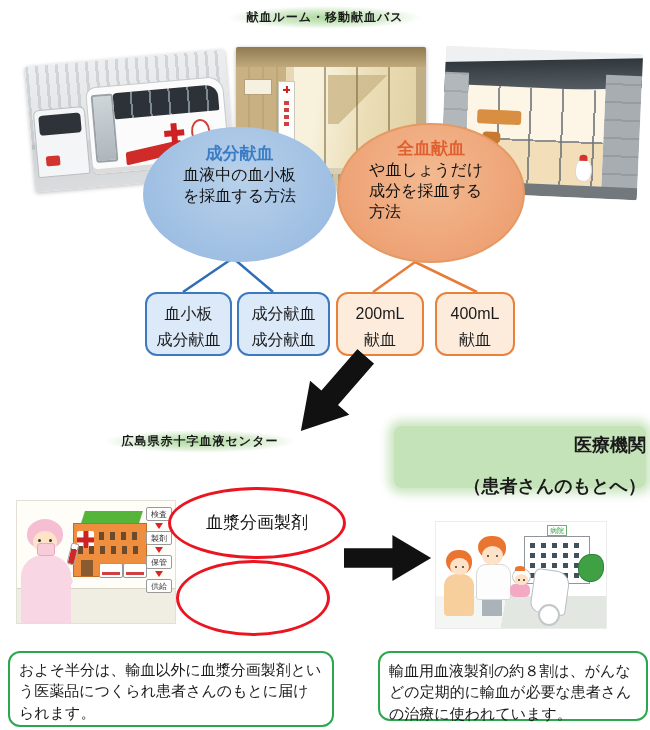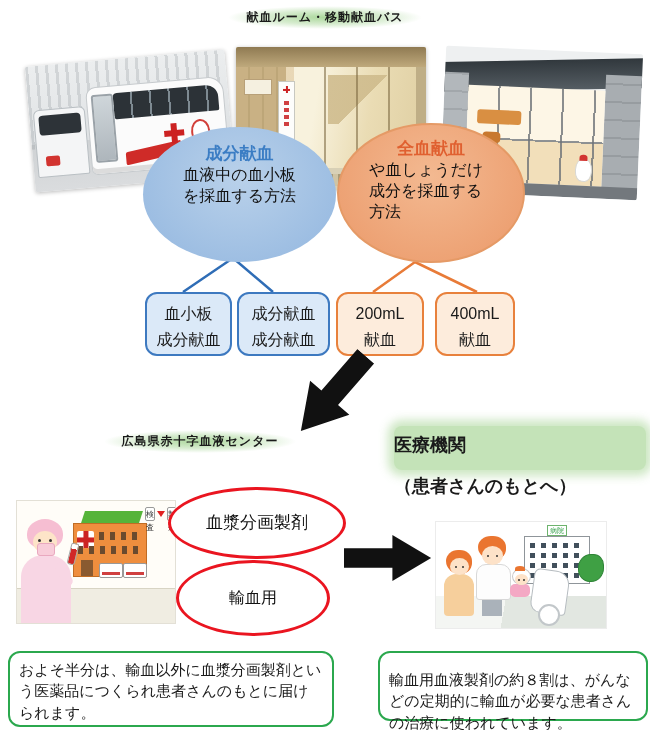--- a/index.html
+++ b/index.html
@@ -81,21 +81,21 @@
   .nline{font-size:16px;line-height:1;margin-top:10px;}
   .nline:first-child{margin-top:12px;}
 
   
   .arrow-dl{position:absolute;left:278px;top:353px;width:110px;height:82px;display:flex;align-items:center;justify-content:center;}
   .arrow-dl svg{transform:rotate(131deg);}
   .arrow-r{position:absolute;left:344px;top:530px;width:90px;height:58px;}
 
   
   .label-left{position:absolute;left:40px;top:430px;width:320px;text-align:center;}
-  .label-right{position:absolute;left:394px;top:426px;width:252px;height:44px;border-radius:8px;text-align:left;
+  .label-right{position:absolute;left:394px;top:426px;width:252px;height:62px;border-radius:8px;text-align:right;
                background:#c4e3b8;box-shadow:0 0 10px 6px rgba(196,227,184,.85);}
   .label-right .lr1{font-size:18px;font-weight:bold;margin-top:7px;}
   .label-right .lr2{font-size:18px;font-weight:bold;margin-top:17px;}
 
   
   .card{position:absolute;background:#fffdf8;}
   .center-card{left:16px;top:500px;width:158px;height:122px;border:1px solid #e3e0d6;overflow:hidden;}
   .cc-floor{position:absolute;left:0;right:0;bottom:0;height:34px;background:#f0ede2;border-top:1px solid #d8d4c4;}
   .cc-roof{position:absolute;left:66px;top:10px;width:58px;height:12px;background:#55b43a;transform:skewX(-18deg);}
   .cc-wall{position:absolute;left:56px;top:22px;width:74px;height:54px;background:#ef8e3e;border:1.5px solid #c06c24;box-sizing:border-box;}
@@ -107,21 +107,21 @@
   .cc-truck::after{content:"";position:absolute;left:2px;bottom:2px;right:2px;height:3px;background:#d04040;}
   .cc-truck.t1{left:82px;top:62px;} .cc-truck.t2{left:106px;top:62px;}
   .cc-cap{position:absolute;left:10px;top:18px;width:36px;height:30px;background:#f6bed2;border-radius:50% 50% 45% 45%;}
   .cc-face{position:absolute;left:16px;top:30px;width:24px;height:22px;background:#fde4c8;border-radius:50%;}
   .cc-face::before,.cc-face::after{content:"";position:absolute;top:8px;width:3px;height:3px;border-radius:50%;background:#333;}
   .cc-face::before{left:5px;} .cc-face::after{right:5px;}
   .cc-mask{position:absolute;left:20px;top:42px;width:16px;height:11px;background:#f8ccd9;border:1px solid #e9a8bf;border-radius:3px;}
   .cc-body{position:absolute;left:4px;top:54px;width:50px;height:70px;background:#f8d6e4;border-radius:22px 22px 0 0;}
   .cc-arm{position:absolute;left:42px;top:60px;width:10px;height:26px;background:#f8d6e4;transform:rotate(-28deg);border-radius:5px;}
   .cc-tube{position:absolute;left:52px;top:42px;width:6px;height:20px;background:linear-gradient(#fff 0 25%,#d02828 25%);border:1px solid #a8a8a8;border-radius:2px 2px 3px 3px;transform:rotate(14deg);}
-  .cc-steps{position:absolute;right:2px;top:6px;width:28px;display:flex;flex-direction:row;align-items:center;gap:2px;}
+  .cc-steps{position:absolute;right:2px;top:6px;width:28px;display:flex;flex-direction:column;align-items:center;gap:2px;}
   .step{width:26px;height:14px;background:#fff;border:1px solid #9a9a9a;border-radius:2px;font-size:8px;line-height:13px;text-align:center;color:#333;box-sizing:border-box;}
   .step-arrow{width:0;height:0;border-left:4px solid transparent;border-right:4px solid transparent;border-top:6px solid #e02222;}
 
   
   .rede{position:absolute;border:3px solid #ea1520;border-radius:50%;background:#fff;text-align:center;
         display:flex;flex-direction:column;justify-content:center;}
   .rede.e1{left:168px;top:487px;width:172px;height:66px;}
   .rede.e2{left:176px;top:560px;width:148px;height:70px;}
   .rede-line{font-size:17px;line-height:1.35;color:#111;}
   .rede.e2 .rede-line{font-size:16px;}
@@ -147,21 +147,21 @@
   .fc-kid-band{position:absolute;left:76px;top:46px;width:17px;height:15px;background:#fff;border:1px solid #c8c8c8;border-radius:50%;}
   .fc-kid-band::before{content:"";position:absolute;left:2px;top:-3px;width:10px;height:5px;background:#ea7530;border-radius:50% 50% 0 0;}
   .fc-kid-face{left:79px;top:52px;width:13px;height:11px;}
   .fc-kid-body{position:absolute;left:74px;top:62px;width:20px;height:13px;background:#f4a8c4;border-radius:5px;}
   .fc-wheel{position:absolute;left:96px;top:48px;width:34px;height:42px;background:#fff;border:1.5px solid #b6bcc0;border-radius:6px 14px 4px 10px;transform:rotate(8deg);}
   .fc-wheel2{position:absolute;left:102px;top:82px;width:18px;height:18px;background:#fff;border:2px solid #c2c7ca;border-radius:50%;}
 
   
   .note{position:absolute;border:2.5px solid #2ba84e;border-radius:12px;background:#fff;box-sizing:border-box;}
   .note.nl{left:8px;top:651px;width:326px;height:76px;padding:6px 9px;font-size:15px;line-height:1.42;}
-  .note.nr{left:378px;top:651px;width:270px;height:70px;padding:16px 9px;font-size:15px;line-height:1.42;}
+  .note.nr{left:378px;top:651px;width:270px;height:70px;padding:7px 9px;font-size:15px;line-height:1.42;}
 </style>
 </head>
 <body>
 
 <div class="stage">
 
   <div class="title-wrap">
     <span class="glow h1">献血ルーム・移動献血バス</span>
   </div>
 
@@ -285,21 +285,20 @@
       <div class="step">保管</div>
       <div class="step-arrow"></div>
       <div class="step">供給</div>
     </div>
   </div>
 
   <div class="rede e1">
     <div class="rede-line">血漿分画製剤</div>
   </div>
   <div class="rede e2">
-    <div class="rede-line">輸血用</div>
   </div>
 
   <div class="arrow-r">
     <svg width="88" height="56" viewBox="0 0 100 58">
         <polygon points="0,18 55,18 55,3 99,29 55,55 55,40 0,40" fill="#111"></polygon>
       </svg>
   </div>
 
   <div class="card family-card">
     <div class="fc-floor"></div>

